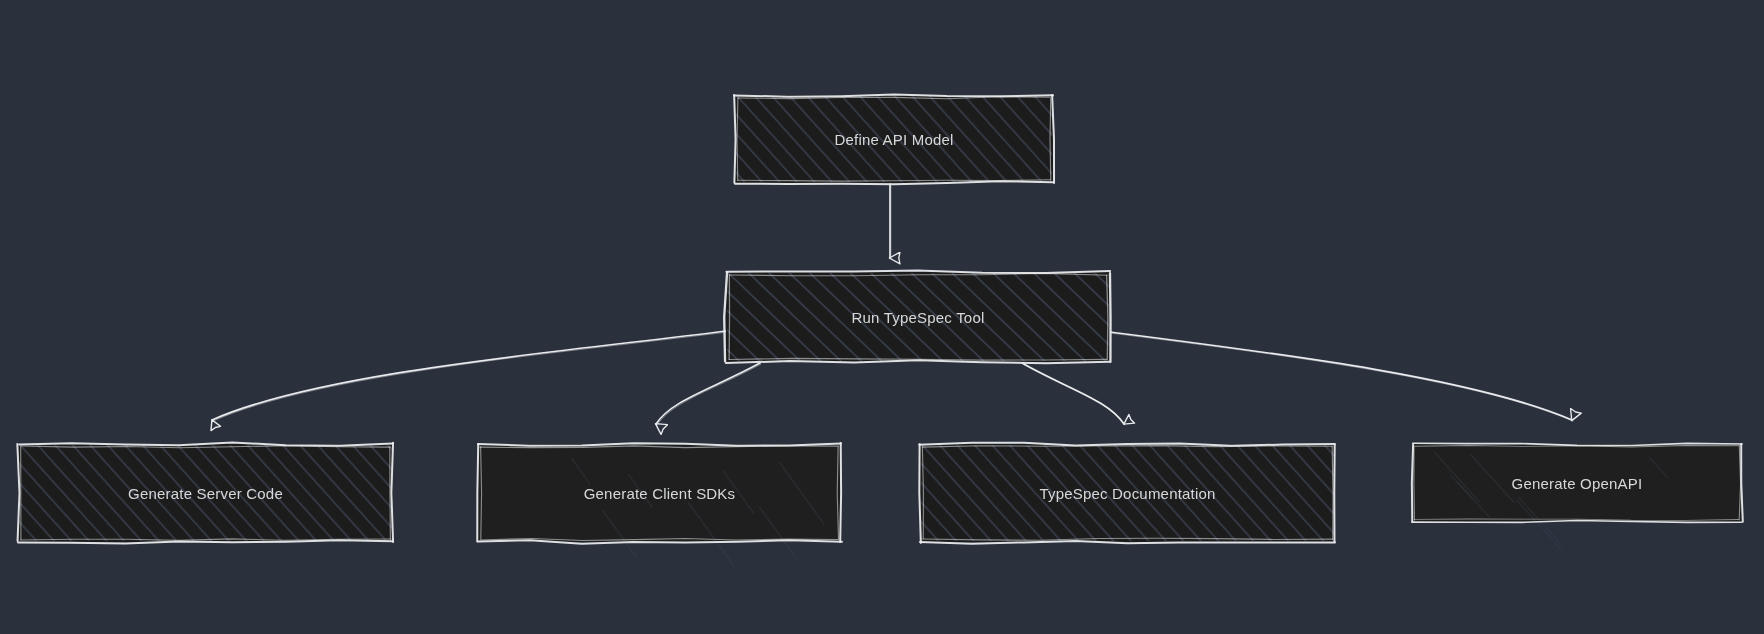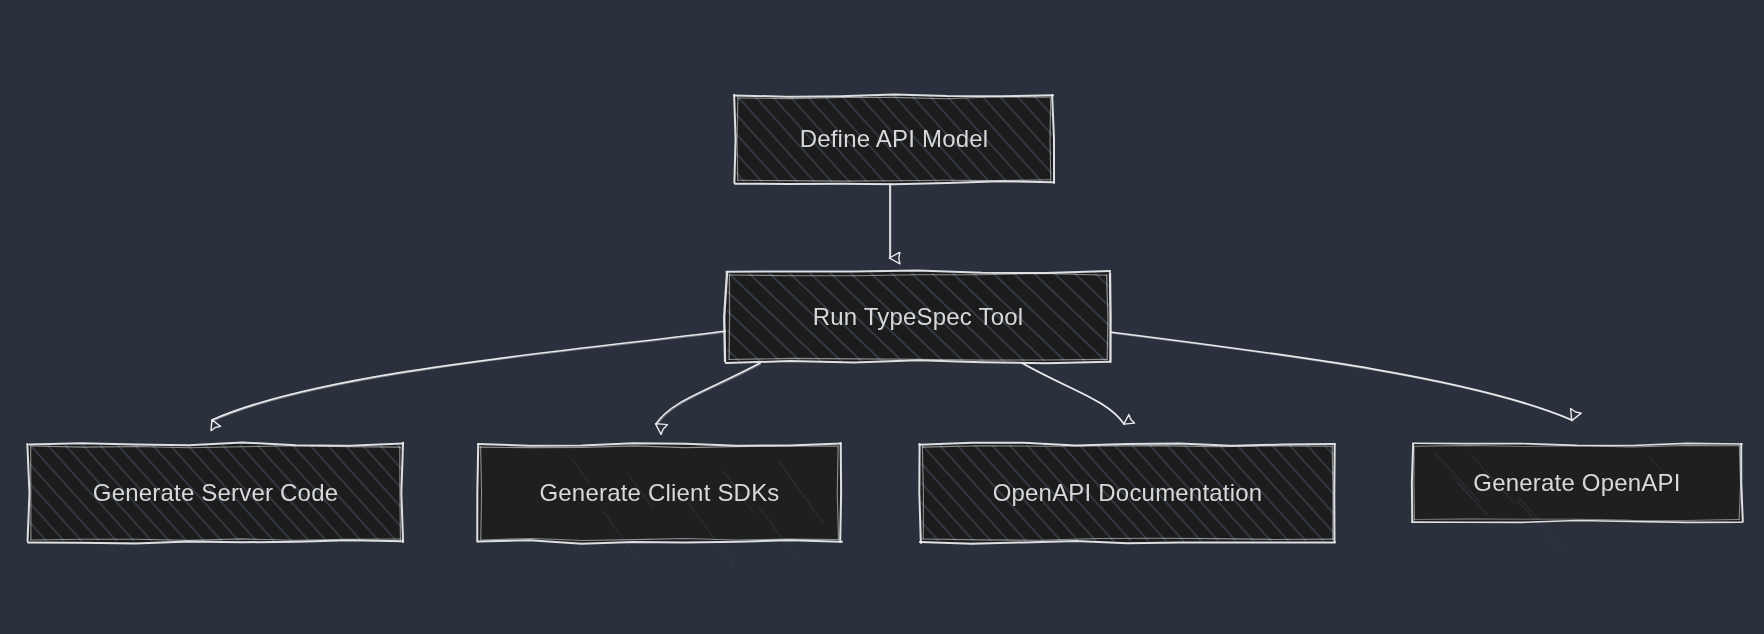--- a/index.html
+++ b/index.html
@@ -30,21 +30,21 @@
     position: absolute;
     box-sizing: border-box;
     display: flex;
     align-items: center;
     justify-content: center;
   }
   .node-label {
     position: relative;
     z-index: 3;
     color: #d6d8da;
-    font-size: 24px;
+    font-size: 15px;
     font-weight: 400;
     letter-spacing: 0.2px;
     white-space: nowrap;
     text-align: center;
     font-family: "Liberation Sans", sans-serif;
   }
   .node-bg {
     position: absolute;
     left: 0; top: 0; right: 0; bottom: 0;
     z-index: 1;
@@ -122,21 +122,21 @@
         <path d="M 329.2671790840138 89.74510405224055 L 275 91.22682452170496 L 220 90.18715670625082 L 165 88.23190452881711 L 110 90.41911261012736 L 55 89.00824062689591 L 0 91.01636788839305" stroke="#e8eaec" stroke-width="2" stroke-linecap="round" opacity="0.95" fill="none"></path>
         <path d="M -0.7937083087739106 89.48688837319001 L -1.556144630748846 45 L 0.9402477595956286 0" stroke="#e8eaec" stroke-width="2" stroke-linecap="round" opacity="0.95" fill="none"></path>
         <path d="M 2.980159569298923 2.9286707692261182 L 56.73333333333333 3.7467203151186554 L 110.86666666666665 3.6787584315420867 L 164.99999999999997 2.708022499693568 L 219.1333333333333 2.742727852492932 L 273.26666666666665 1.4220956802471056 L 327.4 3.3139915467025673" stroke="#e8eaec" stroke-width="1.1" stroke-linecap="round" opacity="0.55" fill="none"></path>
         <path d="M 327.0905436326985 2.9295180897831536 L 328.200521659665 45.00000000000001 L 327.6390106151248 87.4" stroke="#e8eaec" stroke-width="1.1" stroke-linecap="round" opacity="0.55" fill="none"></path>
         <path d="M 326.925758838768 87.40771193061384 L 273.26666666666665 87.95532112091563 L 219.13333333333333 88.1321369168964 L 165 87.26287109789573 L 110.86666666666667 86.88490629116302 L 56.73333333333335 86.3761099805013 L 2.6000000000000227 87.53355134936682" stroke="#e8eaec" stroke-width="1.1" stroke-linecap="round" opacity="0.55" fill="none"></path>
         <path d="M 2.682061519996292 87.25163770702278 L 3.037911320495378 45 L 2.8898480038576984 2.5999999999999943" stroke="#e8eaec" stroke-width="1.1" stroke-linecap="round" opacity="0.55" fill="none"></path>
       </svg>
     <span class="node-label">Run TypeSpec Tool</span>
   </div>
 
-  <div class="node" style="left: 28px; top: 444px; width: 375px; height: 98px;">
+  <div class="node" style="left: 18px; top: 444px; width: 375px; height: 98px;">
     <div class="node-bg" style="background: rgb(28, 28, 28);"></div>
     <svg class="node-frame" preserveAspectRatio="none" viewBox="0 0 375 98">
         <defs>
           <pattern id="hatch2" patternUnits="userSpaceOnUse" width="13" height="13" patternTransform="rotate(-42)">
             <line x1="0" y1="0" x2="0" y2="13" stroke="#3a4150" stroke-width="3.4" opacity="0.82"></line>
           </pattern>
         </defs>
         <rect x="1" y="1" width="373" height="96" fill="url(#hatch2)"></rect>
         <path d="M 1.125547729593491 0.5773841865907349 L 53.57142857142857 -0.862814712041437 L 107.14285714285714 0.5190383922397338 L 160.7142857142857 1.1338001265347935 L 214.28571428571428 -1.5448661802545498 L 267.8571428571429 1.2217175677054177 L 321.4285714285714 1.8431305187489515 L 375 -0.4555277249009943" stroke="#e8eaec" stroke-width="2" stroke-linecap="round" opacity="0.95" fill="none"></path>
         <path d="M 375.01987381035457 -1.1335073089569374 L 373.39371480229016 49 L 375.06666478107064 98" stroke="#e8eaec" stroke-width="2" stroke-linecap="round" opacity="0.95" fill="none"></path>
@@ -183,21 +183,21 @@
         <rect x="1" y="1" width="413" height="96" fill="url(#hatch4)"></rect>
         <path d="M -0.7724668834882168 0.7042648860459518 L 51.875 -1.26298894852539 L 103.75 -1.291603642418796 L 155.625 1.3807185784358154 L 207.5 0.07282805534677024 L 259.375 -0.4748795025864986 L 311.25 1.8254849928084225 L 363.125 0.5684375297596853 L 415 0.030920191356409426" stroke="#e8eaec" stroke-width="2" stroke-linecap="round" opacity="0.95" fill="none"></path>
         <path d="M 414.6984339622587 1.0674154768732447 L 414.29288067696285 49 L 414.48046240729303 98" stroke="#e8eaec" stroke-width="2" stroke-linecap="round" opacity="0.95" fill="none"></path>
         <path d="M 414.9699963097973 98.60466446957768 L 363.125 98.61282925545835 L 311.25 98.44170212677759 L 259.375 98.39734120298985 L 207.5 99.33807473156511 L 155.625 97.12011902798903 L 103.75 98.42894804409191 L 51.875 99.7242482422964 L 0 98.01728922195606" stroke="#e8eaec" stroke-width="2" stroke-linecap="round" opacity="0.95" fill="none"></path>
         <path d="M 0.8603870210425867 98.85271581742573 L -0.6700652116770228 49 L -0.3970467563984202 0" stroke="#e8eaec" stroke-width="2" stroke-linecap="round" opacity="0.95" fill="none"></path>
         <path d="M 2.2935439302462823 3.091491928664731 L 61.14285714285713 1.6890811921512157 L 119.68571428571425 2.2331059221332454 L 178.2285714285714 1.9457295420326897 L 236.77142857142852 1.5995240927671661 L 295.3142857142857 2.61084742602466 L 353.85714285714283 1.9650245669135007 L 412.4 2.2989430667920705" stroke="#e8eaec" stroke-width="1.1" stroke-linecap="round" opacity="0.55" fill="none"></path>
         <path d="M 412.1368312647086 2.1638055230508586 L 413.00668013068224 49.00000000000001 L 412.7308103559589 95.4" stroke="#e8eaec" stroke-width="1.1" stroke-linecap="round" opacity="0.55" fill="none"></path>
         <path d="M 413.0354880148524 95.10786975880521 L 353.85714285714283 95.43974704688404 L 295.3142857142857 94.57645740414806 L 236.77142857142857 94.21030826457326 L 178.22857142857146 94.53403644465564 L 119.68571428571431 96.32470493303832 L 61.14285714285717 95.87592937912603 L 2.6000000000000227 95.02860769221029" stroke="#e8eaec" stroke-width="1.1" stroke-linecap="round" opacity="0.55" fill="none"></path>
         <path d="M 3.240861530937656 94.74445215228222 L 3.4389484176593594 49 L 2.364800567852706 2.5999999999999943" stroke="#e8eaec" stroke-width="1.1" stroke-linecap="round" opacity="0.55" fill="none"></path>
       </svg>
-    <span class="node-label">OpenAPI Documentation</span>
+    <span class="node-label">TypeSpec Documentation</span>
   </div>
 
   <div class="node" style="left: 1412px; top: 444px; width: 330px; height: 78px;">
     <div class="node-bg" style="background: rgb(31, 31, 31);"></div>
     <svg class="node-frame" preserveAspectRatio="none" viewBox="0 0 330 98">
         <path d="M 58.480070132985745 12.945226791754937 L 102.13867801985643 73.58218219018643" stroke="#3a4150" stroke-width="1.5" opacity="0.35" fill="none"></path>
         <path d="M 22.415023328929685 10.276379453147008 L 68.3335347693849 74.05208978711259" stroke="#3a4150" stroke-width="1.5" opacity="0.35" fill="none"></path>
         <path d="M 237.19133673384383 16.573347096598404 L 256.11926565507395 42.86213726497355" stroke="#3a4150" stroke-width="1.5" opacity="0.35" fill="none"></path>
         <path d="M 38.20226658331336 38.325980082306074 L 60.75409613432088 69.64796556981652" stroke="#3a4150" stroke-width="1.5" opacity="0.35" fill="none"></path>
         <path d="M 45.40222723567962 47.60833479911477 L 77.07480872498583 91.59803131204006" stroke="#3a4150" stroke-width="1.5" opacity="0.35" fill="none"></path>

